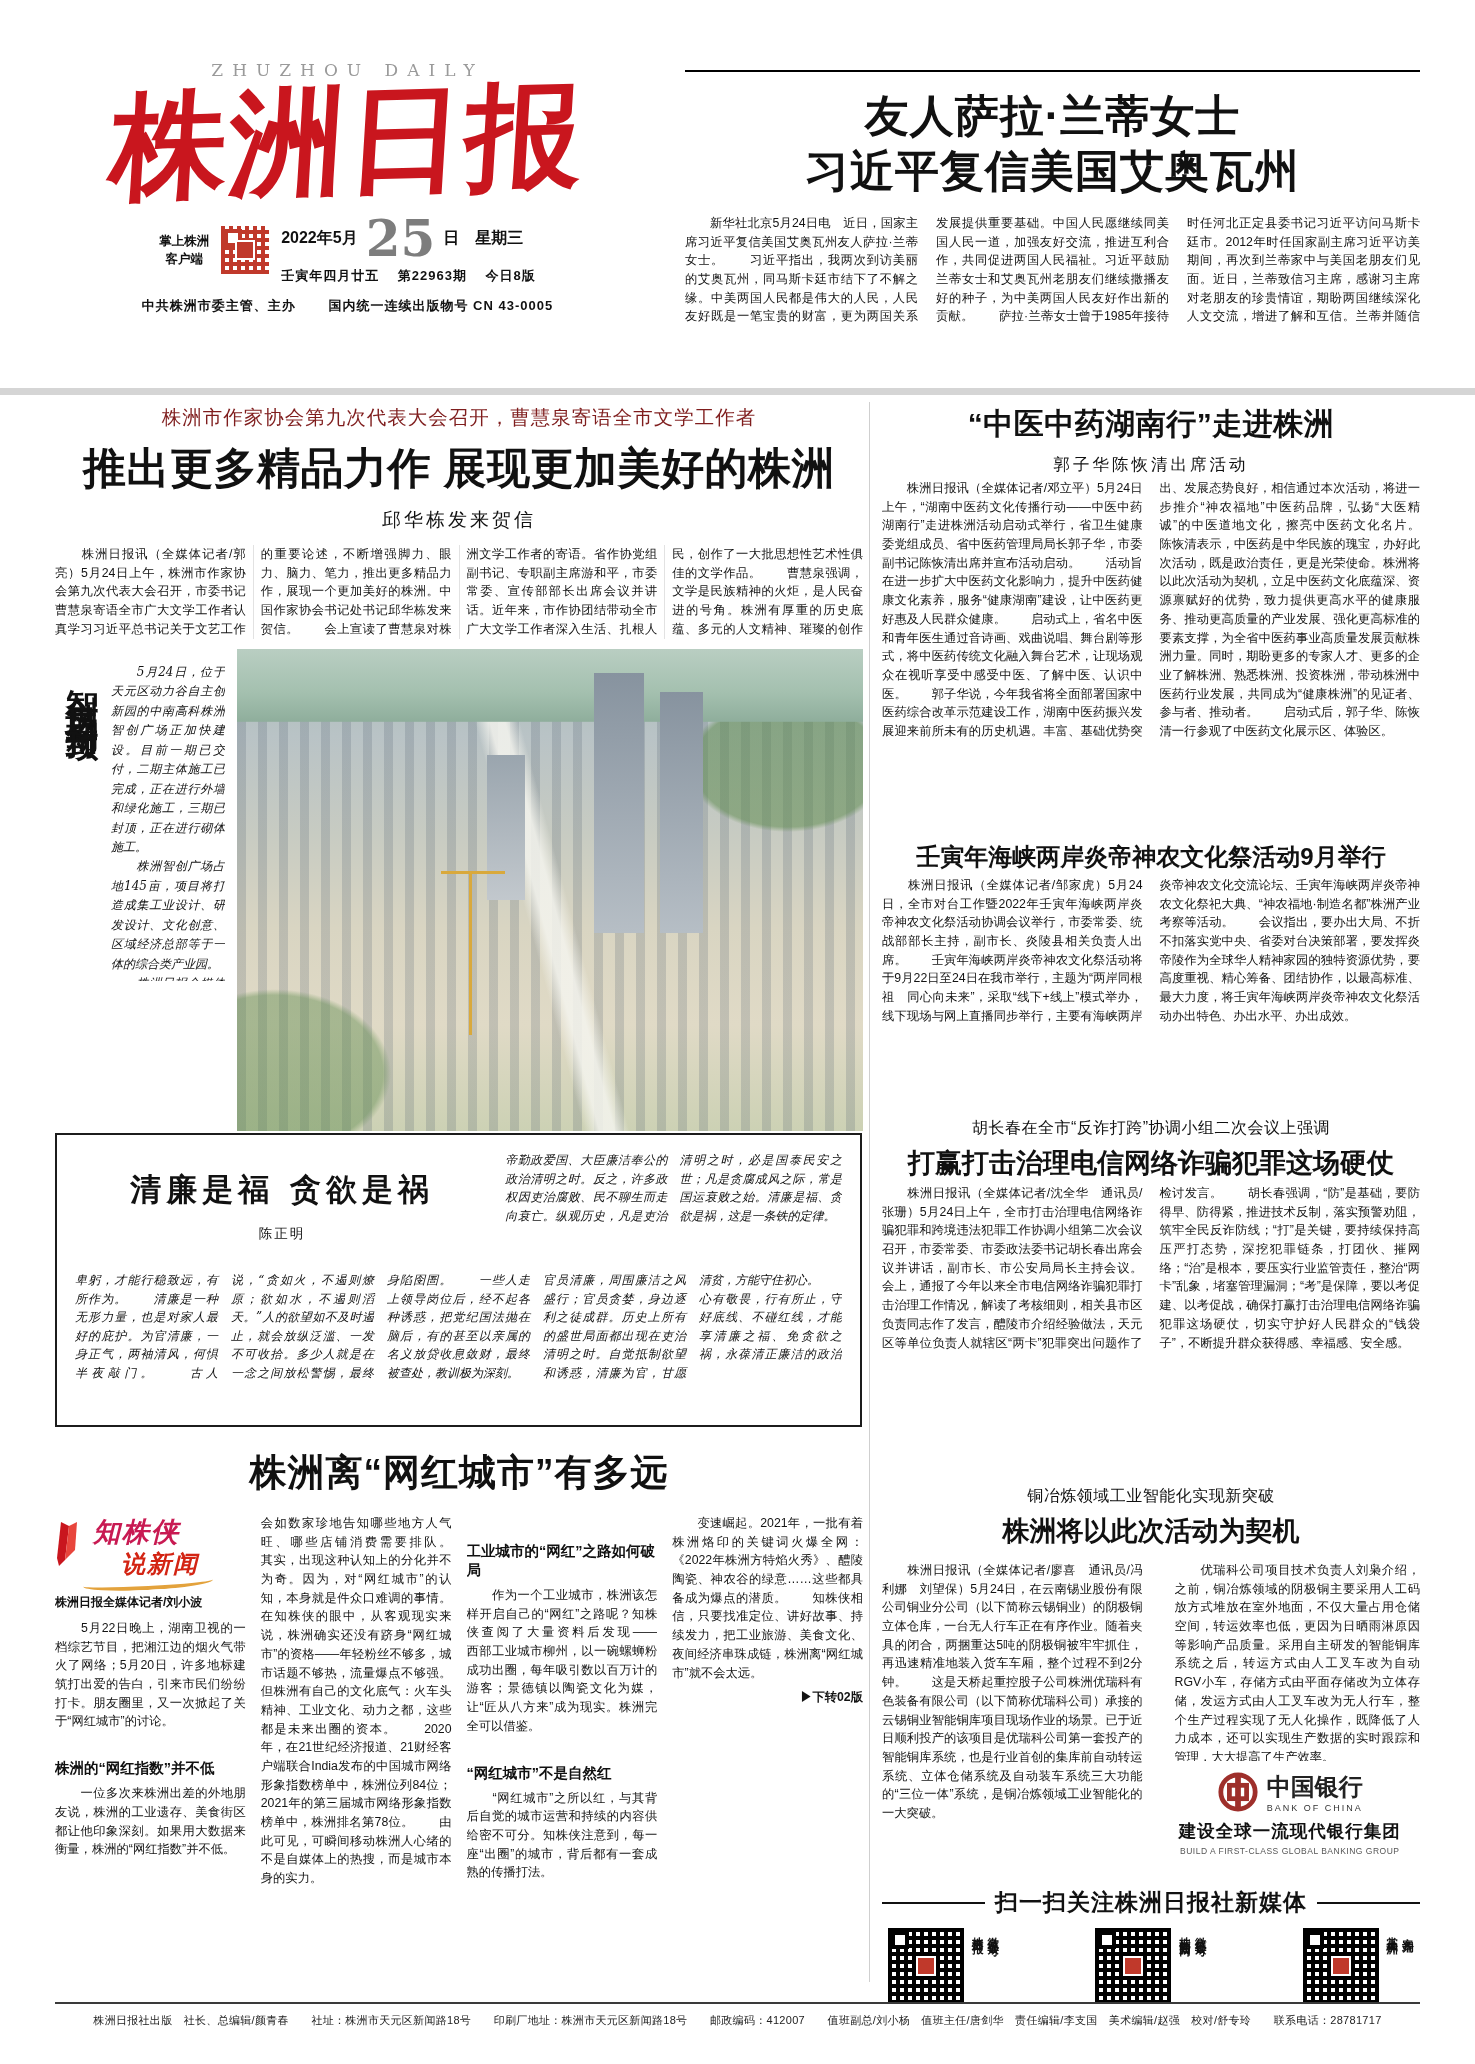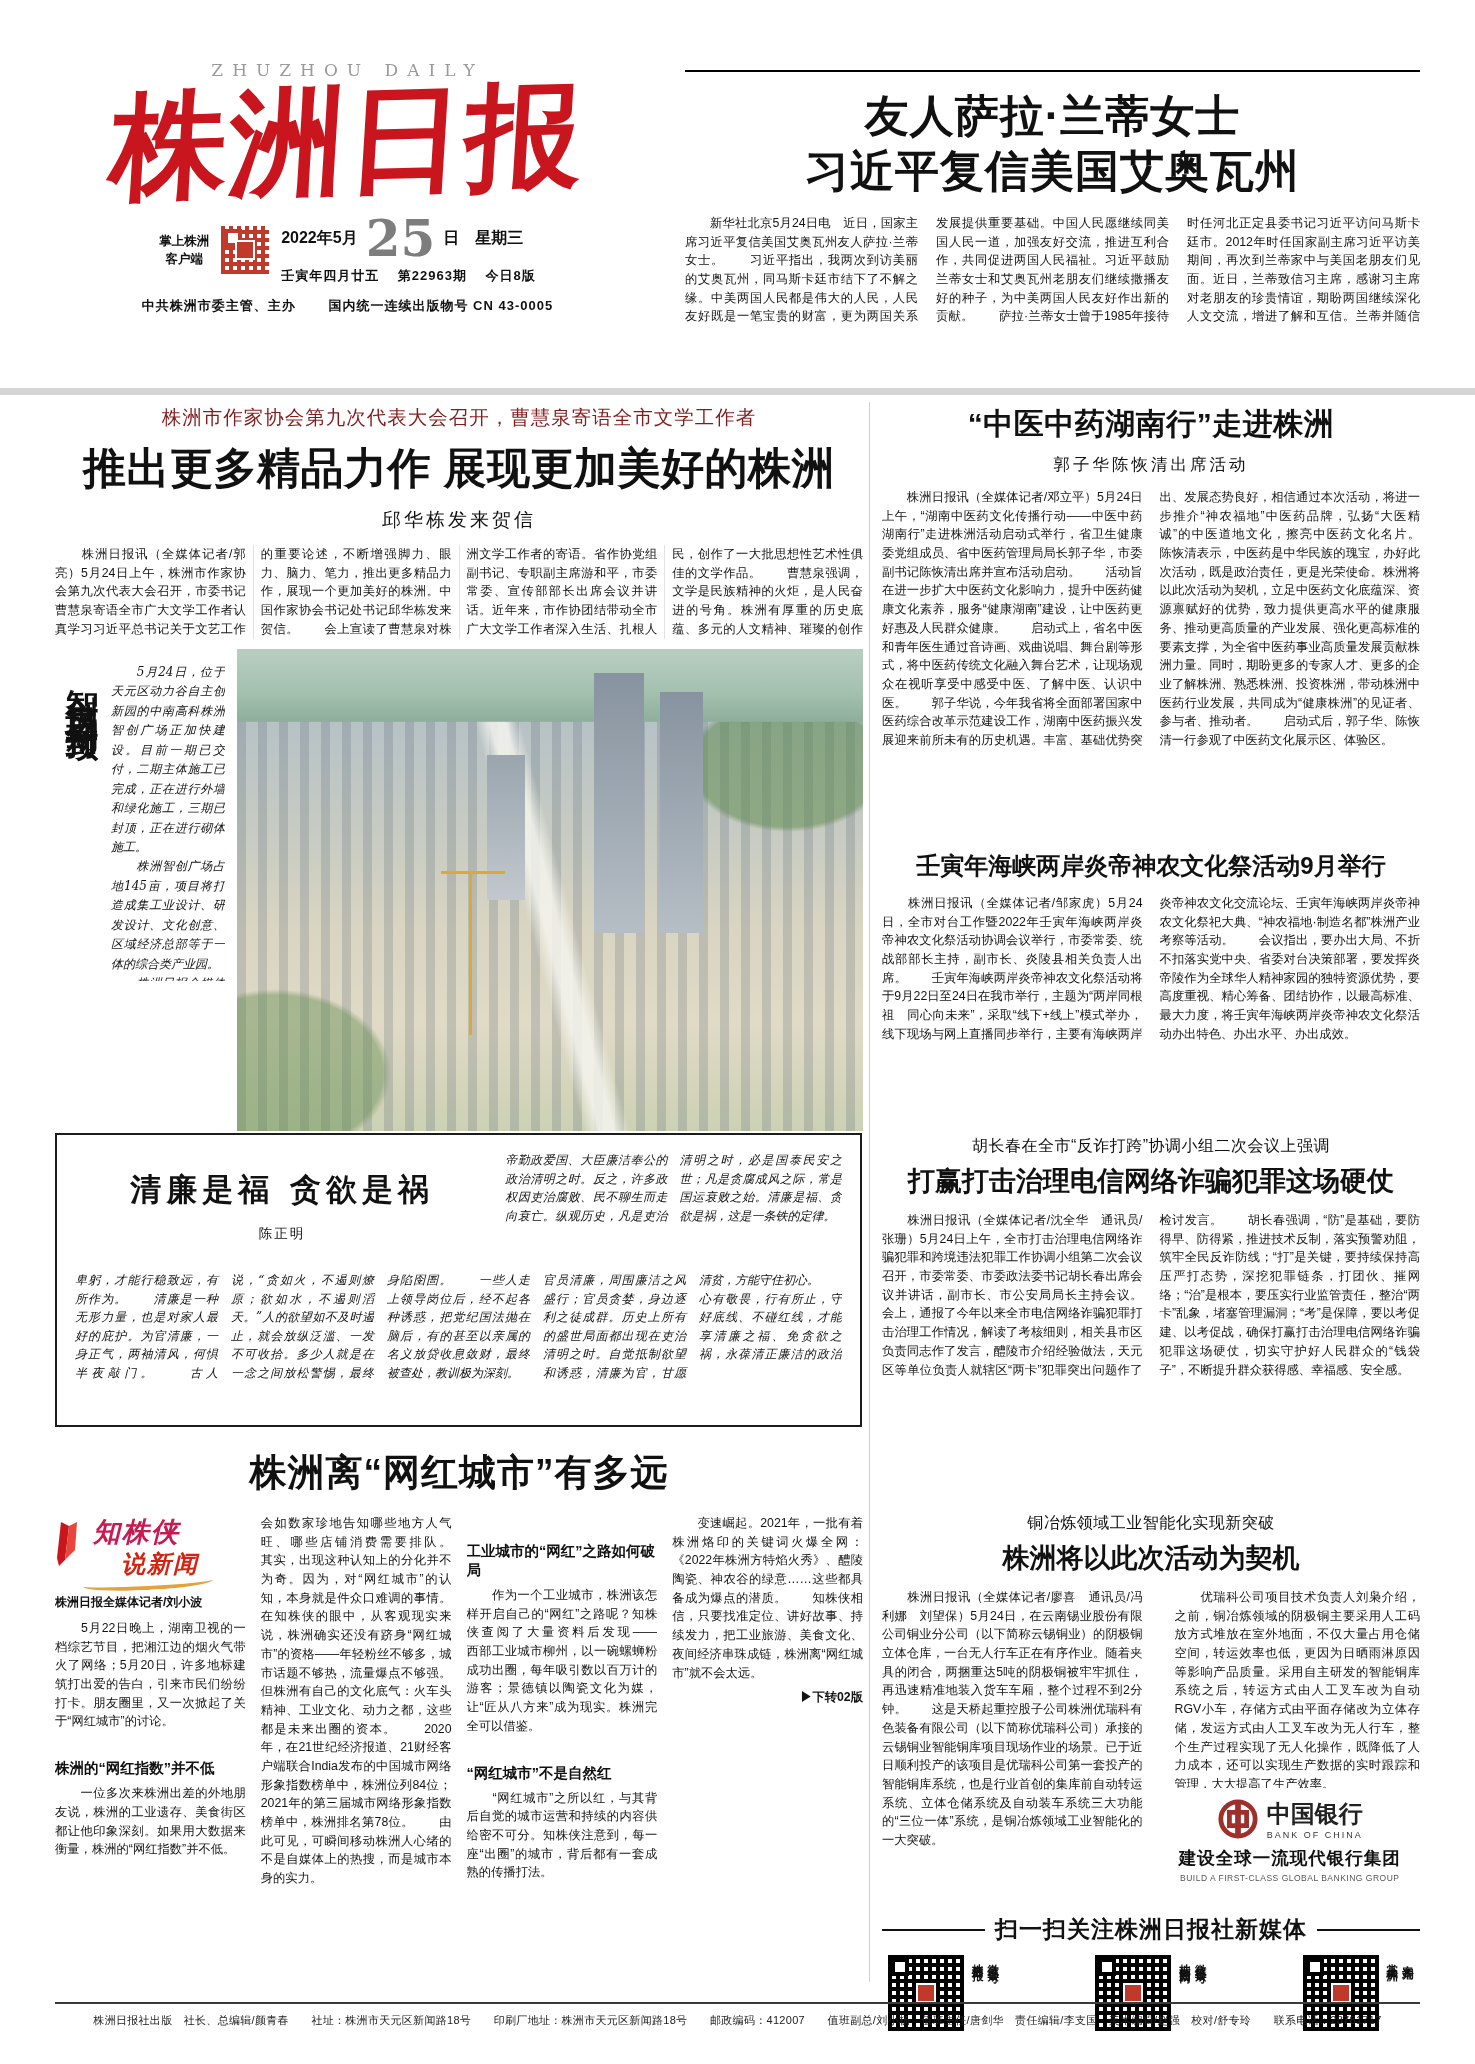--- a/index.html
+++ b/index.html
@@ -97,21 +97,21 @@
             border-bottom:4px solid #e3a23c;transform:rotate(-3deg);}
   .nr-byline{font-size:12px;font-weight:bold;margin:6px 0 8px;}
   .jump{font-weight:900;text-align:right;margin-top:6px;}
   
   .rail{position:absolute;left:882px;top:404px;width:538px;}
   .r-title{font-size:30px;font-weight:900;text-align:center;letter-spacing:0.5px;white-space:nowrap;}
   .r-sub{font-size:16.5px;text-align:center;margin-top:9px;letter-spacing:3px;}
   .r-kicker{font-size:16px;text-align:center;letter-spacing:0.5px;}
   .r-title2{font-size:24px;font-weight:900;text-align:center;white-space:nowrap;}
   .r-title3{font-size:27px;font-weight:900;text-align:center;margin-top:6px;white-space:nowrap;}
-  .r-body{margin-top:12px;column-count:2;column-gap:17px;overflow:hidden;}
+  .r-body{margin-top:3px;column-count:2;column-gap:17px;overflow:hidden;}
   .h350{height:346px;}.h230{height:226px;}.h290{height:286px;}
   .art{margin-top:16px;}
   .art4-row{display:flex;gap:17px;margin-top:12px;}
   .art4-c1{flex:1;height:312px;overflow:hidden;}
   .art4-right{flex:1;display:flex;flex-direction:column;}
   .art4-c2{height:200px;overflow:hidden;margin-left:15px;}
   .boc{margin-top:10px;text-align:center;}
   .boc-row{display:flex;justify-content:center;align-items:center;gap:8px;}
   .boc-cn{font-family:"DejaVu Serif","Liberation Serif",serif;font-size:24px;font-weight:900;color:#222;}
   .boc-en{font-size:9px;letter-spacing:2px;color:#333;}

